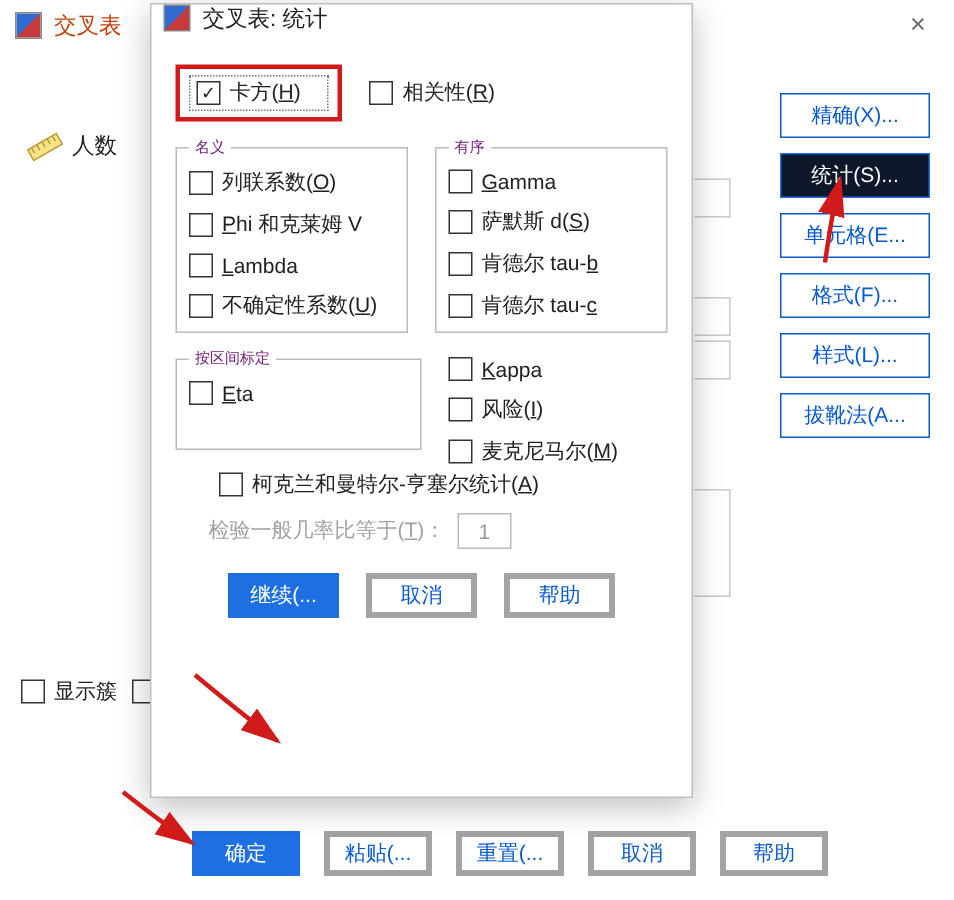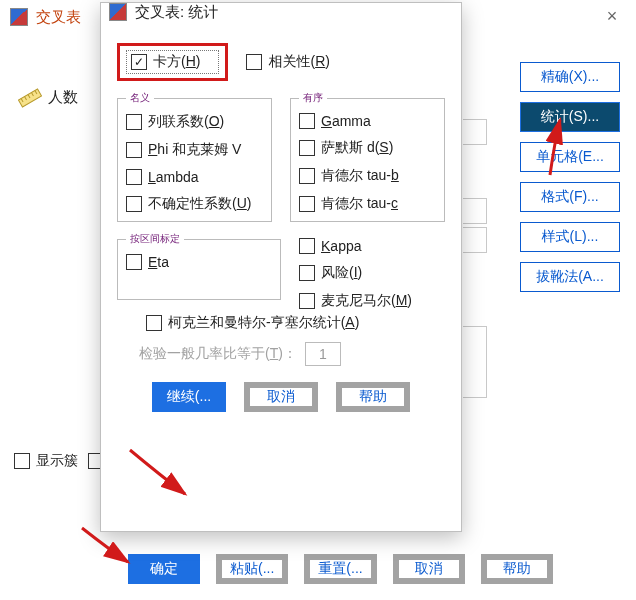--- a/index.html
+++ b/index.html
@@ -57,21 +57,21 @@
   .side-btn {
     width: 100px; height: 30px;
     border: 1px solid #0a5acf;
     color: #0a5acf;
     background: #fff;
     display: flex; align-items: center; justify-content: center;
     font-size: 14px;
     cursor: default;
     position: relative;
   }
-  .side-btn.selected { background: #0c4a6e; color: #fff; border-color: #1d6fe2; }
+  .side-btn.selected { background: #0f172a; color: #fff; border-color: #1d6fe2; }
 
   .parent-bottom-checks {
     position: absolute;
     left: 14px; top: 452px;
     display: flex; flex-direction: row; gap: 10px;
   }
   .chk-row { display: flex; align-items: center; gap: 6px; }
   .chkbox {
     width: 16px; height: 16px;
     border: 1px solid #333;
@@ -81,21 +81,21 @@
   }
 
   .parent-bottom-bar {
     position: absolute;
     left: 128px; top: 554px;
     display: flex; gap: 16px; align-items: center;
   }
   .btn {
     height: 30px; min-width: 72px;
     padding: 0 8px;
-    border: 6px solid #a3a3a3;
+    border: 4px solid #a3a3a3;
     color: #0a5acf; background: #fff;
     display: inline-flex; align-items: center; justify-content: center;
     font-size: 14px;
     cursor: default;
   }
   .btn.primary {
     background: #1d6fe2; color: #fff; border-color: #1d6fe2;
   }
 
   

